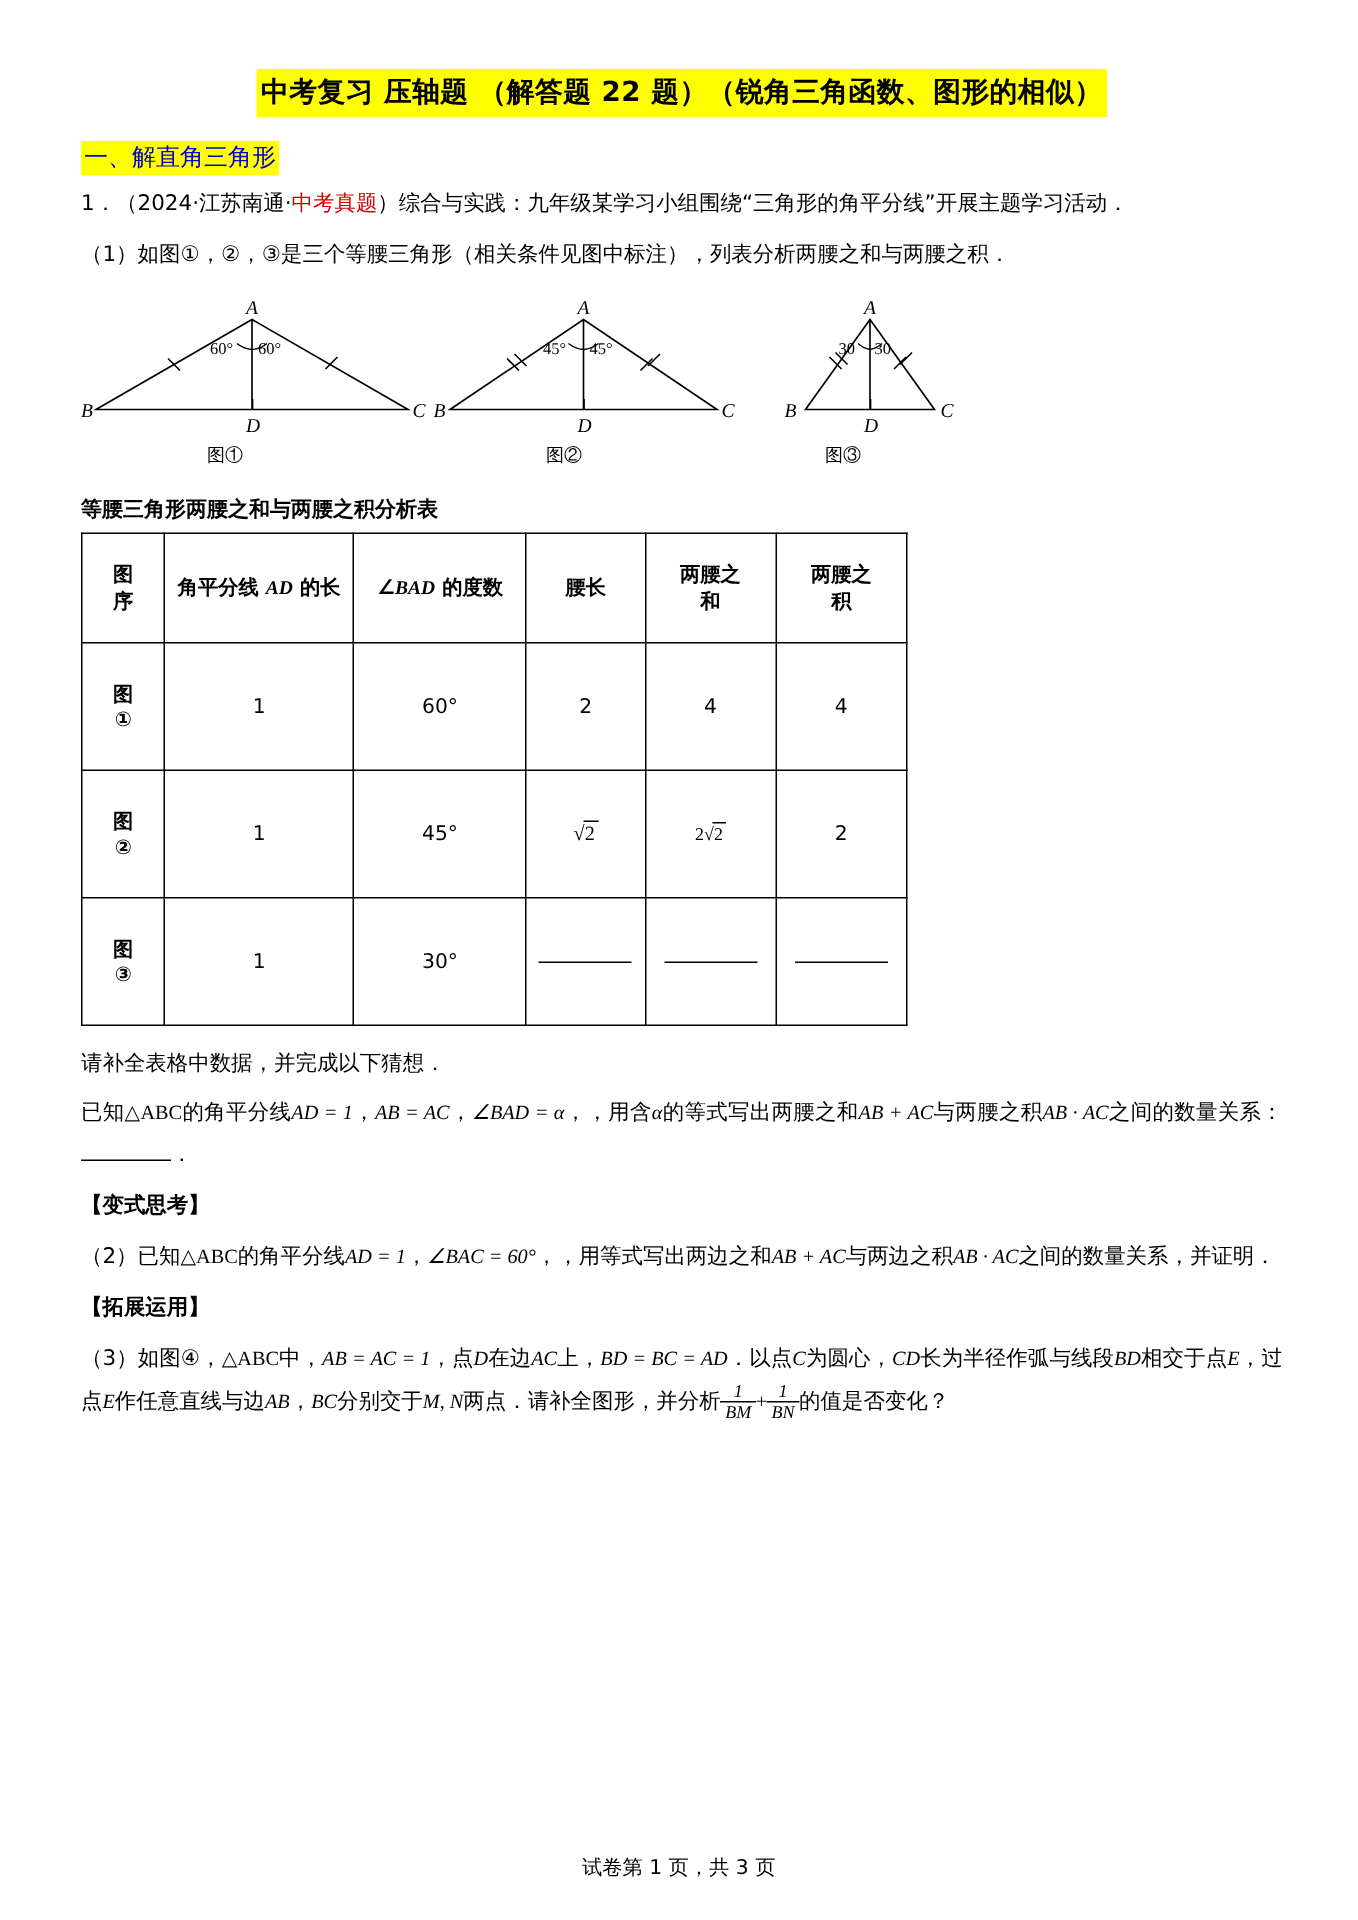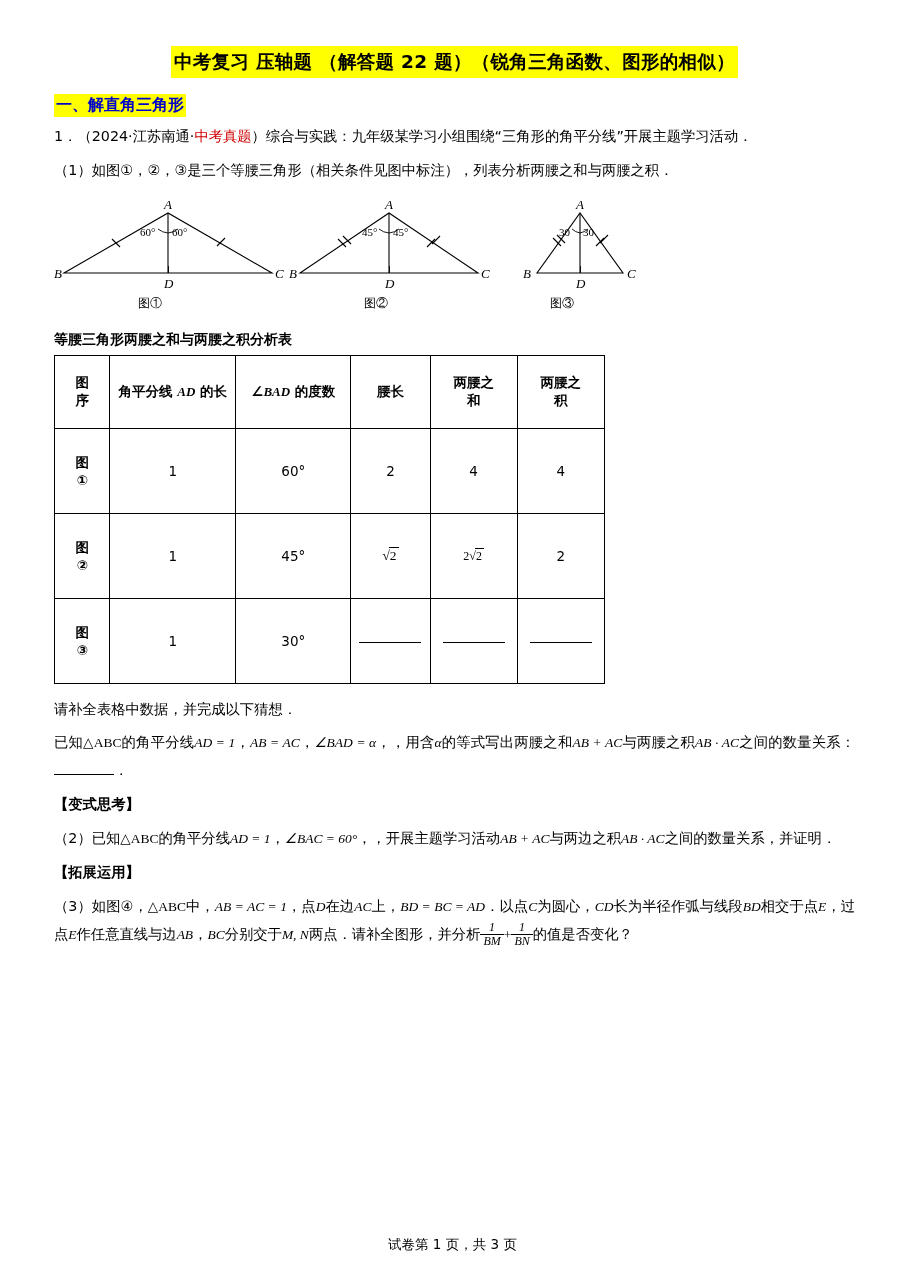--- a/index.html
+++ b/index.html
@@ -37,21 +37,21 @@
   }
   .section-head {
     margin-top: 16px;
     margin-bottom: 4px;
   }
   .section-head span {
     display: inline-block;
     background: #ffff00;
     color: #0000cc;
     font-family: "DejaVu Sans", sans-serif;
-    font-weight: bold;
+    font-weight: normal;
     font-size: 16px;
     padding: 1px 2px;
   }
   .para {
     font-size: 14.3px;
     line-height: 1.95;
     margin: 6px 0 0 0;
     font-family: "DejaVu Sans", sans-serif;
     text-align: justify;
   }
@@ -327,21 +327,21 @@
 
   <div class="para">
     <span>已知</span><span class="mtxt">△ABC</span><span>的角平分线</span><span class="mtxt" style="font-style:italic;">AD = 1</span>，<span class="mtxt" style="font-style:italic;">AB = AC</span>，<span class="mtxt" style="font-style:italic;">∠BAD = α</span>，<span>，用含</span><span class="mtxt" style="font-style:italic;">α</span><span>的等式写出两腰之和</span><span class="mtxt" style="font-style:italic;">AB + AC</span><span>与两腰之积</span><span class="mtxt" style="font-style:italic;">AB · AC</span><span>之间的数量关系：</span><span class="underline-blank"></span><span>．</span>
   </div>
 
   <div class="para">
     <span class="tag">【变式思考】</span>
   </div>
 
   <div class="para">
-    <span>（2）已知</span><span class="mtxt">△ABC</span><span>的角平分线</span><span class="mtxt" style="font-style:italic;">AD = 1</span>，<span class="mtxt" style="font-style:italic;">∠BAC = 60°</span>，<span>，开展主题学习活动</span><span class="mtxt" style="font-style:italic;">AB + AC</span><span>与两边之积</span><span class="mtxt" style="font-style:italic;">AB · AC</span><span>之间的数量关系，并证明．</span>
+    <span>（2）已知</span><span class="mtxt">△ABC</span><span>的角平分线</span><span class="mtxt" style="font-style:italic;">AD = 1</span>，<span class="mtxt" style="font-style:italic;">∠BAC = 60°</span>，<span>，用等式写出两边之和</span><span class="mtxt" style="font-style:italic;">AB + AC</span><span>与两边之积</span><span class="mtxt" style="font-style:italic;">AB · AC</span><span>之间的数量关系，并证明．</span>
   </div>
 
   <div class="para">
     <span class="tag">【拓展运用】</span>
   </div>
 
   <div class="para">
     <span>（3）如图④，</span><span class="mtxt">△ABC</span><span>中，</span><span class="mtxt" style="font-style:italic;">AB = AC = 1</span><span>，点</span><span class="mtxt" style="font-style:italic;">D</span><span>在边</span><span class="mtxt" style="font-style:italic;">AC</span><span>上，</span><span class="mtxt" style="font-style:italic;">BD = BC = AD</span><span>．以点</span><span class="mtxt" style="font-style:italic;">C</span><span>为圆心，</span><span class="mtxt" style="font-style:italic;">CD</span><span>长为半径作弧与</span><span>线段</span><span class="mtxt" style="font-style:italic;">BD</span><span>相交于点</span><span class="mtxt" style="font-style:italic;">E</span><span>，过点</span><span class="mtxt" style="font-style:italic;">E</span><span>作任意直线与边</span><span class="mtxt" style="font-style:italic;">AB</span><span>，</span><span class="mtxt" style="font-style:italic;">BC</span><span>分别交于</span><span class="mtxt" style="font-style:italic;">M, N</span><span>两点．请补全图形，并分析</span><span class="frac"><span class="num">1</span><span class="den">BM</span></span><span class="mtxt">+</span><span class="frac"><span class="num">1</span><span class="den">BN</span></span><span>的值</span><span>是否变化？</span>
   </div>
 

